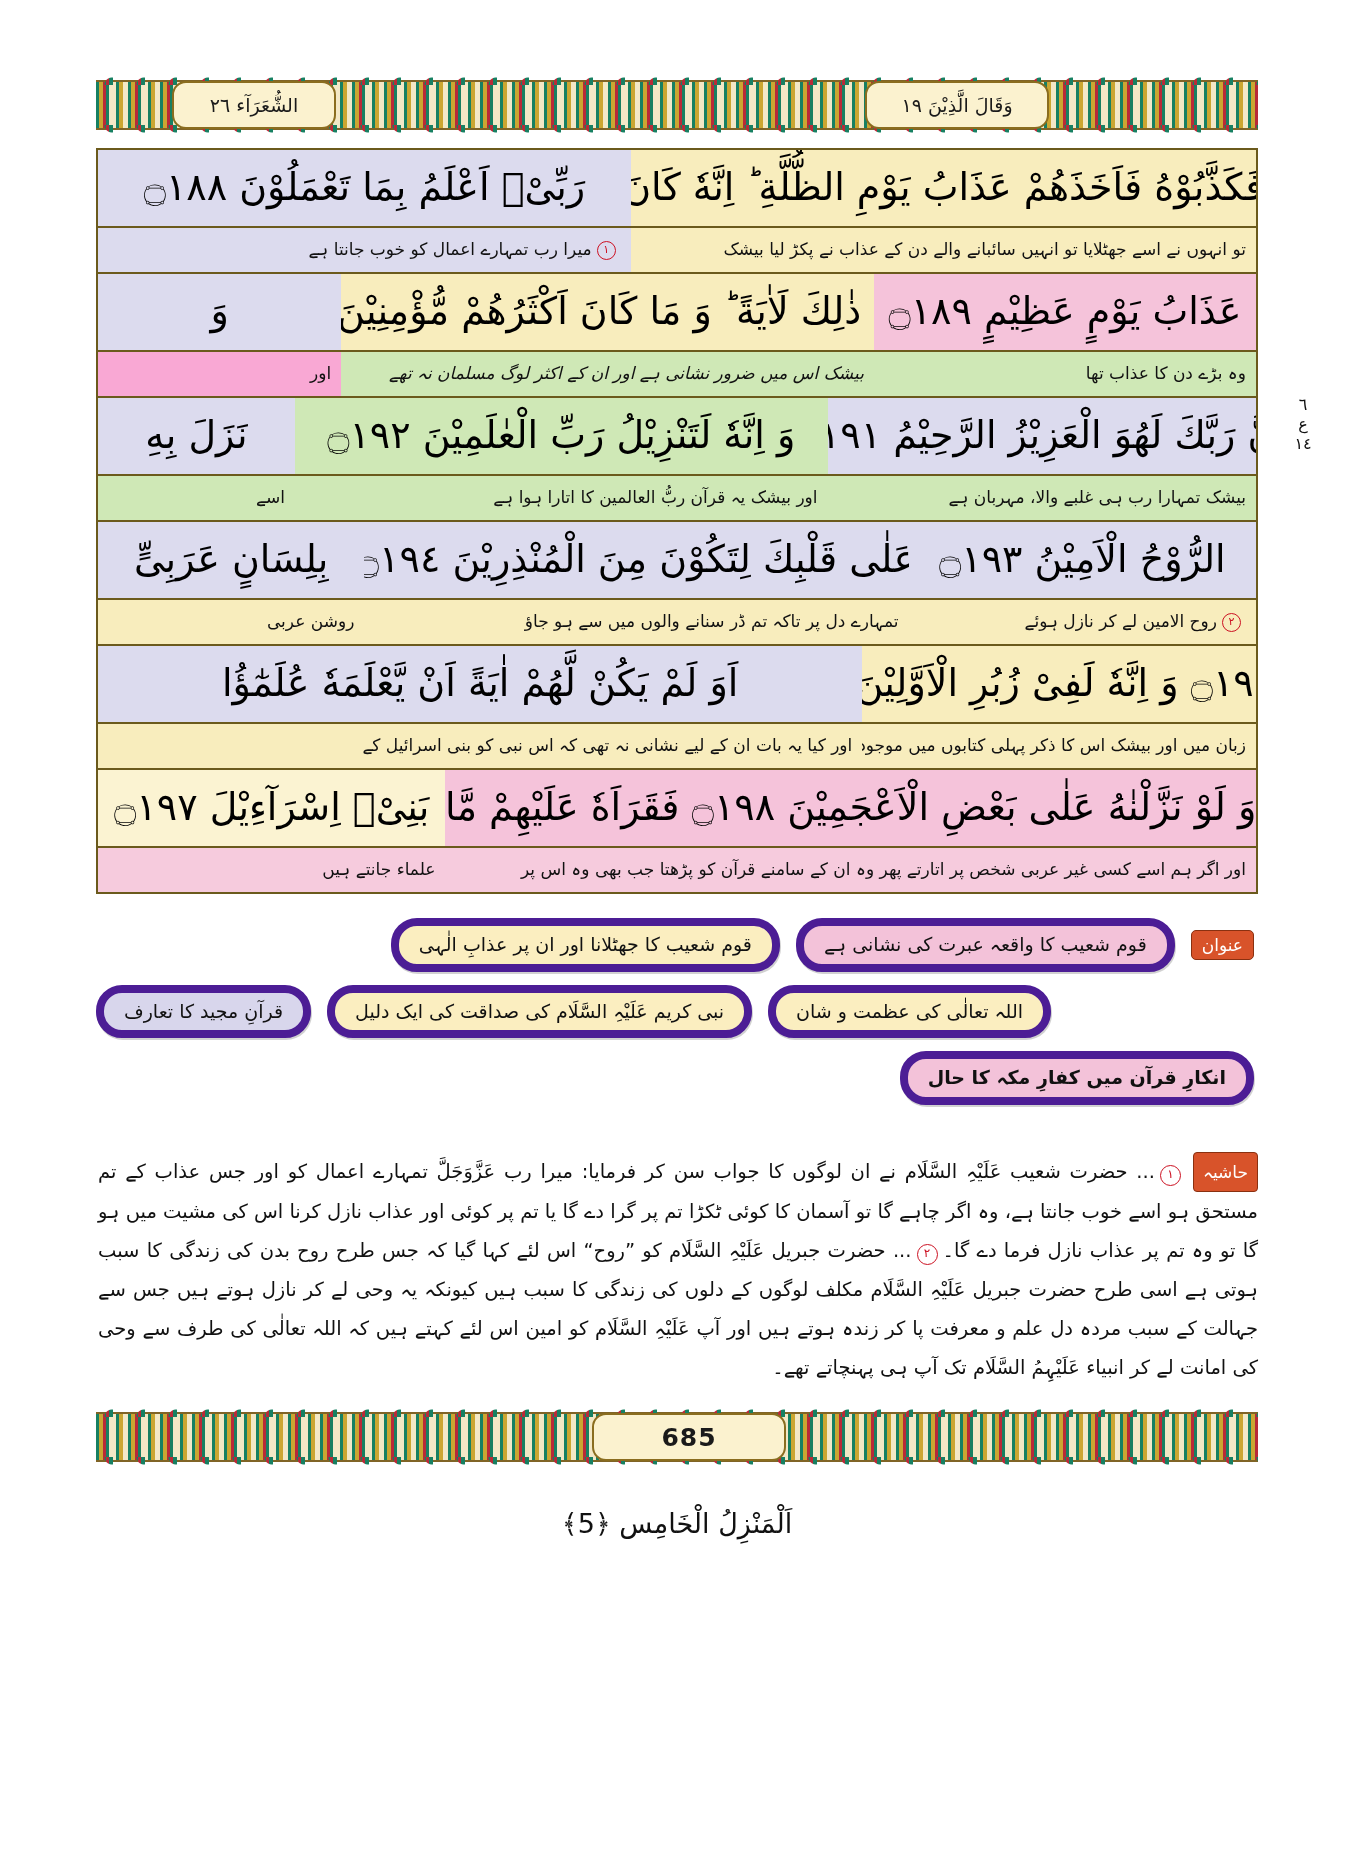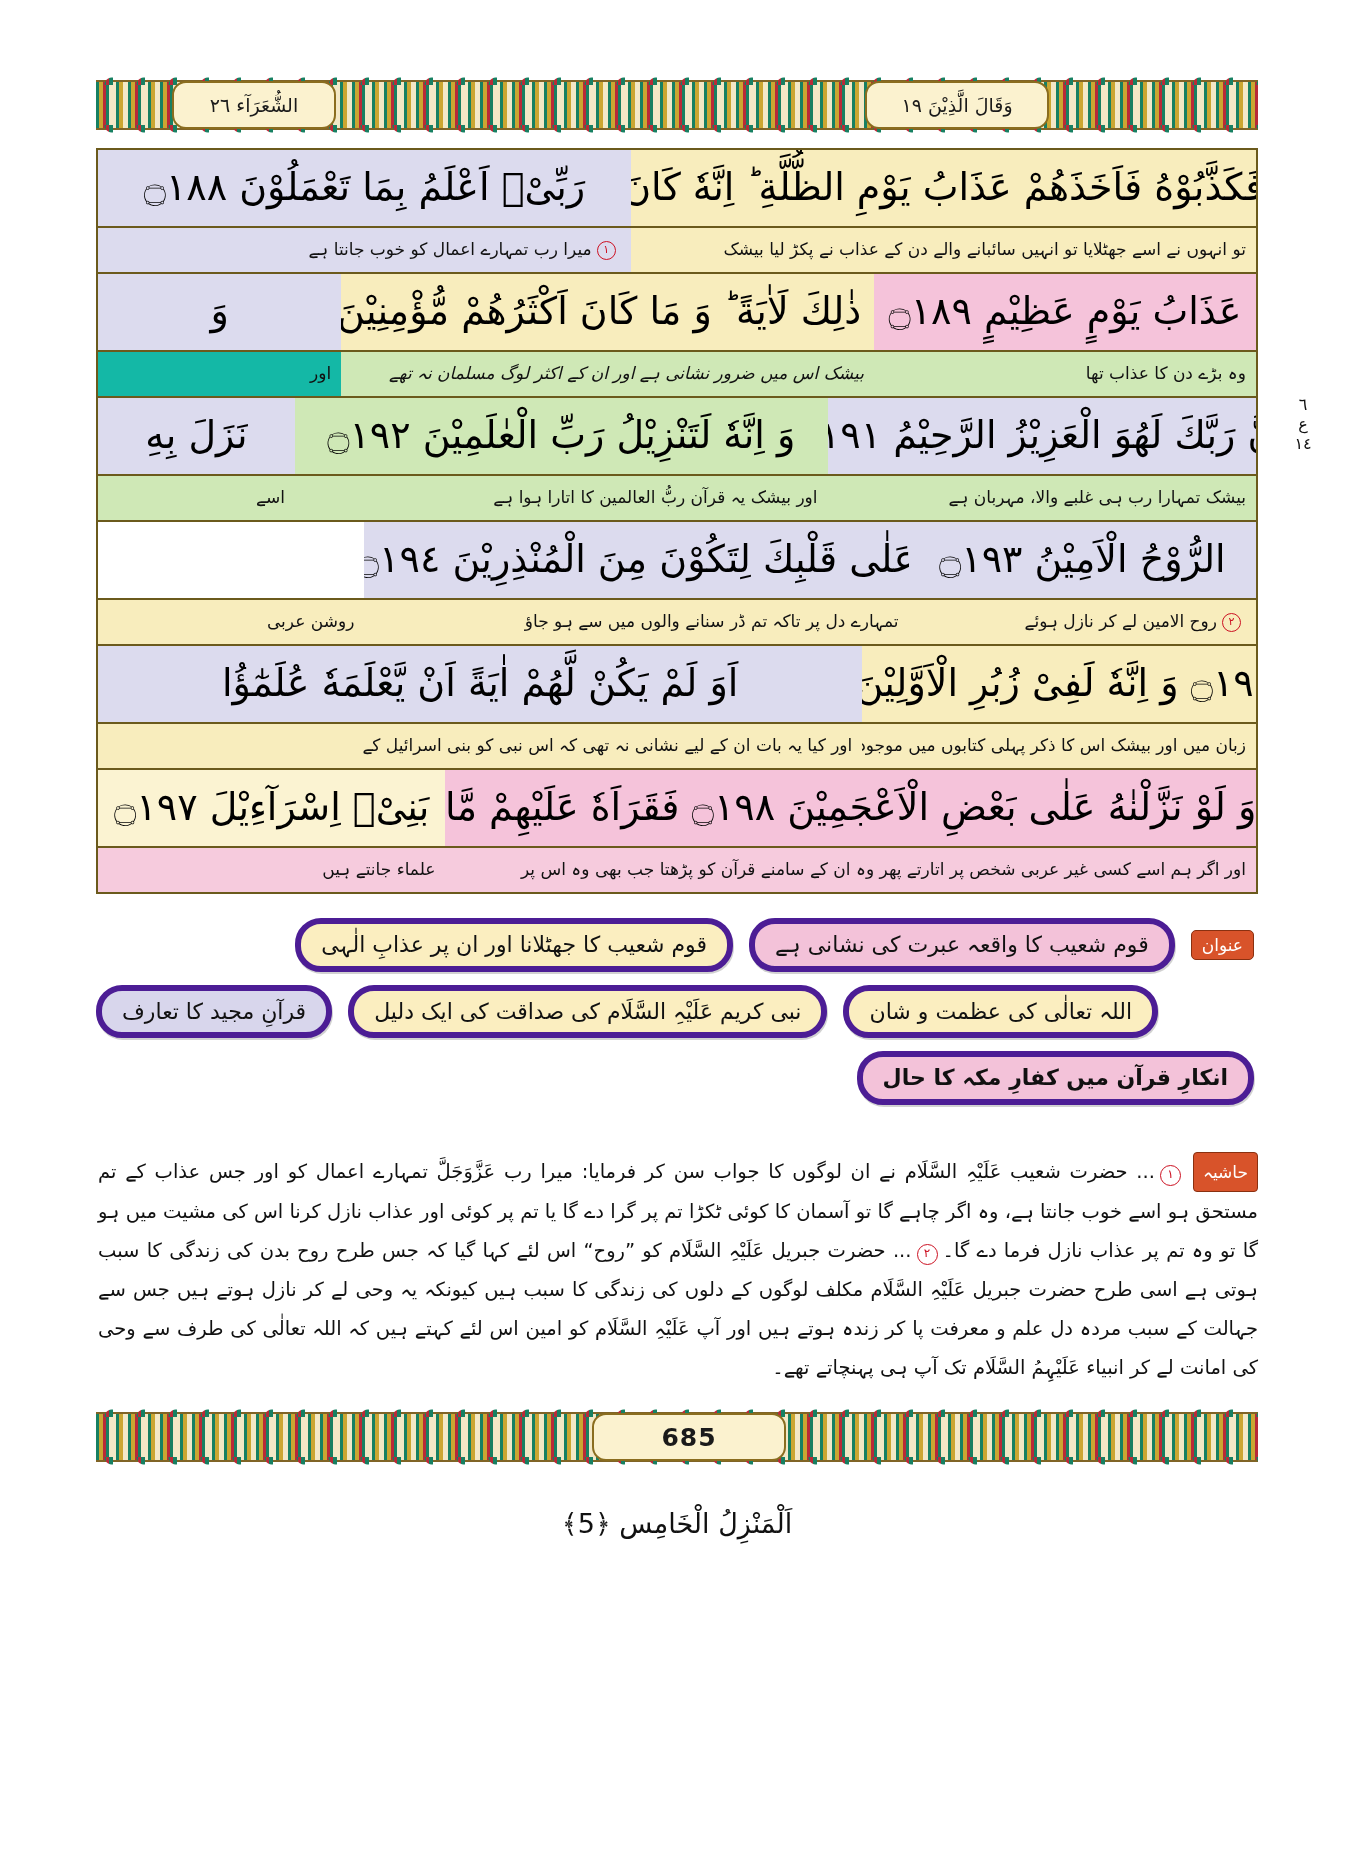--- a/index.html
+++ b/index.html
@@ -125,24 +125,24 @@
   
   #topics{
     position:absolute;left:96px;top:918px;width:1162px;
   }
   .topic-line{
     display:flex;direction:rtl;justify-content:flex-start;
     align-items:center;gap:16px;margin-bottom:13px;
     padding-right:4px;
   }
   .oval{
-    border:6px solid #4c1d95;
+    border:8px solid #4c1d95;
     border-radius:26px;
     padding:6px 20px;
-    font-size:22px;direction:rtl;color:#111;
+    font-size:19px;direction:rtl;color:#111;
     white-space:nowrap;line-height:1.35;
     box-shadow:1px 2px 0 rgba(0,0,0,.18);
   }
   .tag{
     background:#d8532a;color:#fff;border:1.5px solid #8a3010;
     border-radius:5px;padding:4px 10px;font-size:17px;
     direction:rtl;white-space:nowrap;
   }
 
   
@@ -202,21 +202,21 @@
         <div class="ayat-seg" style="background: rgb(248, 237, 189); width: 46%;">اِنَّ فِیْ ذٰلِكَ لَاٰيَةً ؕ وَ مَا كَانَ اَكْثَرُهُمْ مُّؤْمِنِيْنَ ۝١٩٠</div>
         <div class="ayat-seg" style="background: rgb(220, 219, 238); width: 21%;">وَ</div>
       </div>
       <div class="tr-row">
         <div class="tr-seg" style="background: rgb(207, 232, 182); width: 33%;">
           <span>وہ بڑے دن کا عذاب تھا</span>
         </div>
         <div class="tr-seg" style="background: rgb(207, 232, 182); width: 46%; font-style: italic;">
           <span>بیشک اس میں ضرور نشانی ہے اور ان کے اکثر لوگ مسلمان نہ تھے</span>
         </div>
-        <div class="tr-seg" style="background: #14b8a6; width: 21%;">
+        <div class="tr-seg" style="background: #f9a8d4; width: 21%;">
           <span>اور</span>
         </div>
       </div>
       <div class="ayat-row">
         <div class="ayat-seg" style="background: rgb(220, 219, 238); width: 37%;">اِنَّ رَبَّكَ لَهُوَ الْعَزِيْزُ الرَّحِيْمُ ۝١٩١</div>
         <div class="ayat-seg" style="background: rgb(207, 232, 182); width: 46%;">وَ اِنَّهٗ لَتَنْزِيْلُ رَبِّ الْعٰلَمِيْنَ ۝١٩٢</div>
         <div class="ayat-seg" style="background: rgb(220, 219, 238); width: 17%;">نَزَلَ بِهِ</div>
       </div>
       <div class="tr-row">
         <div class="tr-seg" style="background: rgb(207, 232, 182); width: 37%;">
@@ -225,20 +225,21 @@
         <div class="tr-seg" style="background: rgb(207, 232, 182); width: 46%;">
           <span>اور بیشک یہ قرآن ربُّ العالمین کا اتارا ہوا ہے</span>
         </div>
         <div class="tr-seg" style="background: rgb(207, 232, 182); width: 17%;">
           <span>اسے</span>
         </div>
       </div>
       <div class="ayat-row">
         <div class="ayat-seg" style="background: rgb(220, 219, 238); width: 30%;">الرُّوْحُ الْاَمِيْنُ ۝١٩٣</div>
         <div class="ayat-seg" style="background: rgb(220, 219, 238); width: 47%;">عَلٰى قَلْبِكَ لِتَكُوْنَ مِنَ الْمُنْذِرِيْنَ ۝١٩٤</div>
+        <div class="ayat-seg" style="background: rgb(220, 219, 238); width: 23%;">بِلِسَانٍ عَرَبِیٍّ</div>
       </div>
       <div class="tr-row">
         <div class="tr-seg" style="background: rgb(248, 237, 189); width: 30%;">
           <span class="marker">٢</span>
           <span>روح الامین لے کر نازل ہوئے</span>
         </div>
         <div class="tr-seg" style="background: rgb(248, 237, 189); width: 47%;">
           <span>تمہارے دل پر تاکہ تم ڈر سنانے والوں میں سے ہو جاؤ</span>
         </div>
         <div class="tr-seg" style="background: rgb(248, 237, 189); width: 23%;">

